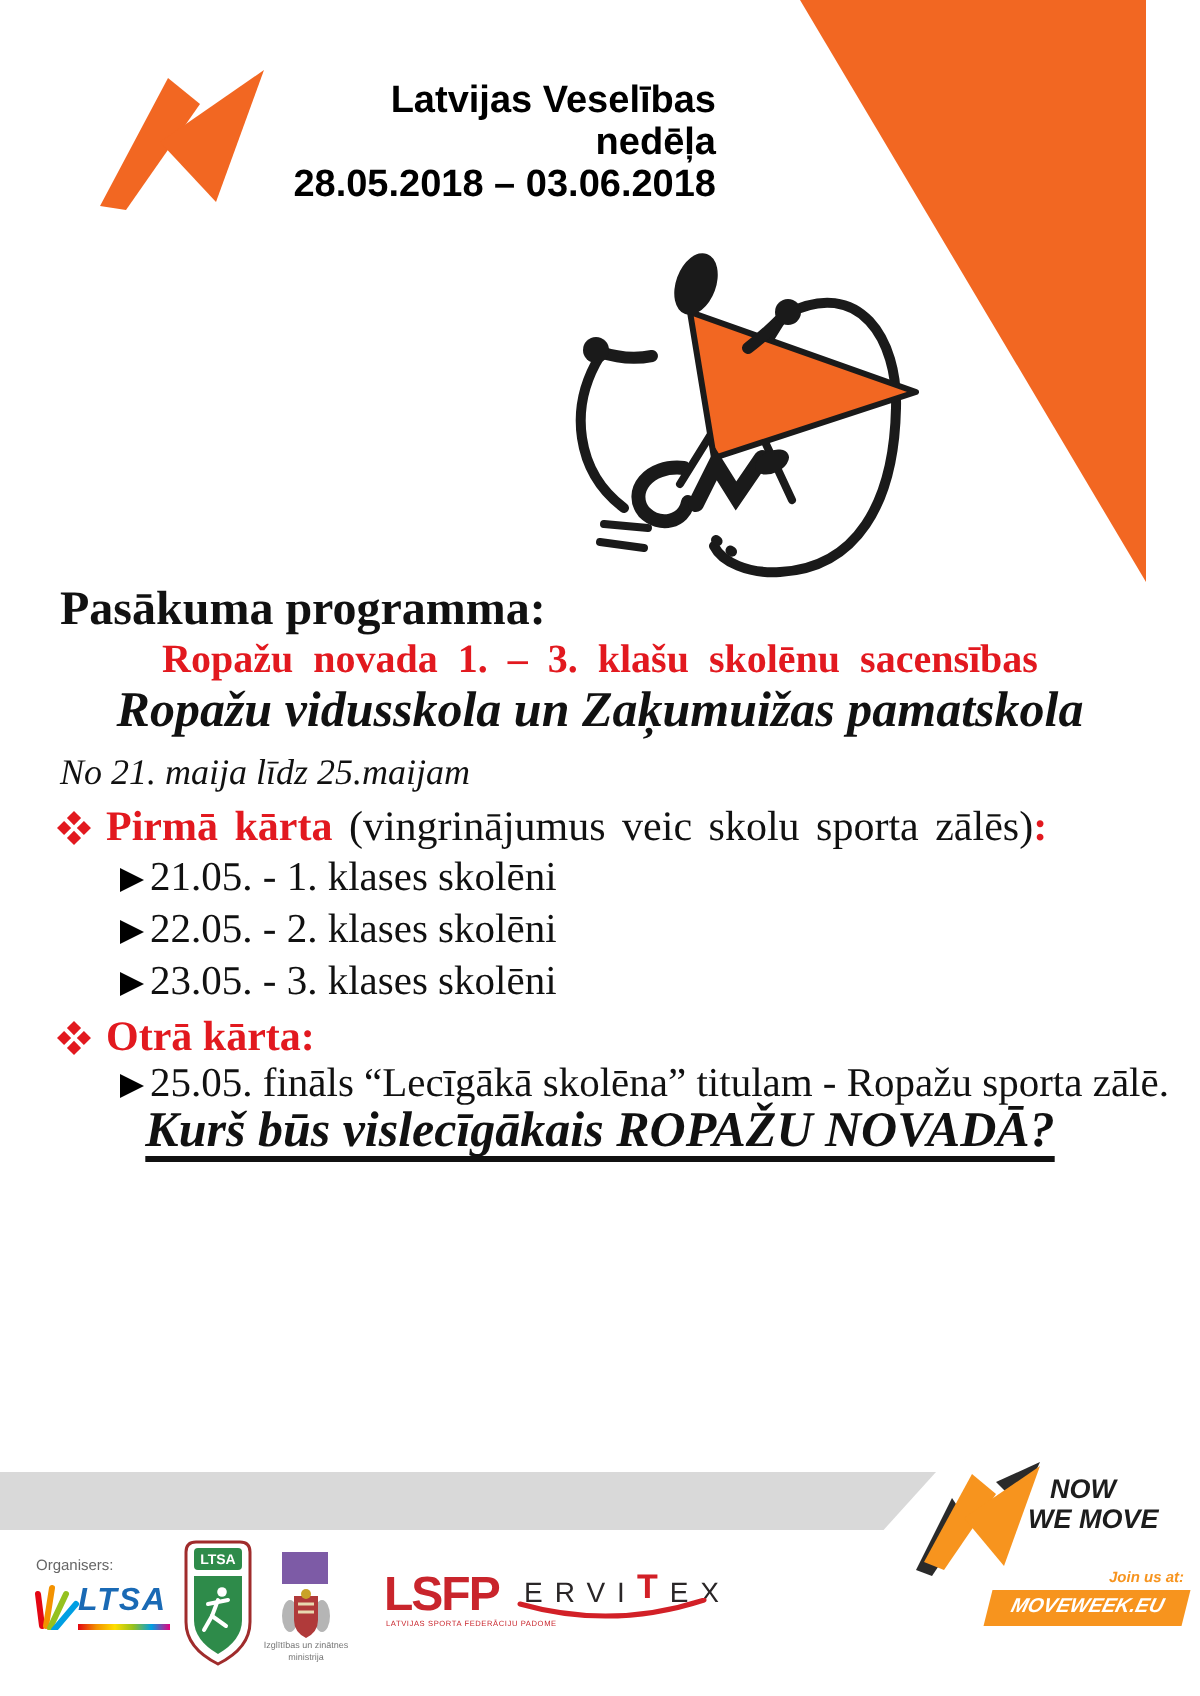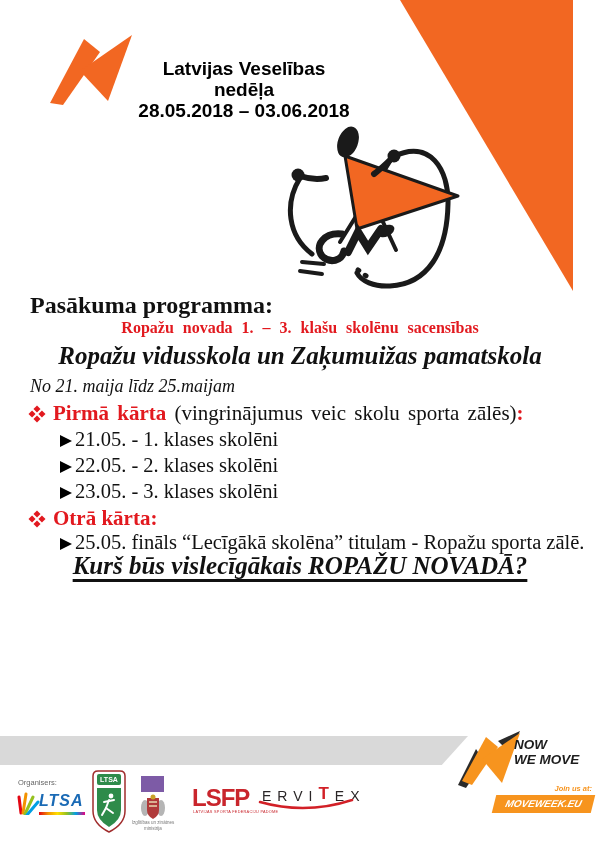--- a/index.html
+++ b/index.html
@@ -1,31 +1,31 @@
 <!DOCTYPE html>
 <html><head>
 <meta charset="utf-8">
 <style>
   html,body{margin:0;padding:0;background:#fff;}
   .page{position:relative;width:600px;height:848px;background:#fff;overflow:hidden;
         font-family:"Liberation Serif",serif;color:#111;}
   
   .hdr-logo{position:absolute;left:50px;top:33px;}
-  .hdr-text{position:absolute;left:130px;top:58px;width:228px;text-align:center;
+  .hdr-text{position:absolute;left:130px;top:40px;width:228px;text-align:right;
             font-family:"Liberation Sans",sans-serif;font-weight:bold;font-size:19px;
             line-height:21px;color:#000;}
   
   .corner-tri{position:absolute;left:400px;top:0;width:173px;height:291px;
               background:#f26722;clip-path:polygon(0 0,100% 0,100% 100%);}
   
   .figure-art{position:absolute;left:278px;top:112px;}
   
   .line{position:absolute;left:30px;width:545px;white-space:nowrap;}
   .t-heading{top:292px;font-size:24px;font-weight:bold;}
-  .t-subtitle{top:319px;width:540px;text-align:center;font-size:16px;font-weight:bold;
+  .t-subtitle{top:319px;width:540px;text-align:center;font-size:20px;font-weight:bold;
               color:#e2191f;word-spacing:5px;}
   .t-schools{top:342px;width:540px;text-align:center;font-size:25px;font-weight:bold;
              font-style:italic;}
   .t-daterange{top:376px;font-size:18px;font-style:italic;}
   .t-round{font-size:21px;}
   .t-round1{top:401px;word-spacing:3px;}
   .t-round2{top:506px;}
   .red-b{color:#e2191f;font-weight:bold;}
   .item{left:60px;font-size:20.5px;}
   .i1a{top:428px}.i1b{top:454px}.i1c{top:480px}.i2a{top:531px}
@@ -61,21 +61,21 @@
         color:#c9252c;letter-spacing:-1px;}
   .lsfp-sub{position:absolute;left:193px;top:810px;font-size:3.8px;color:#c9252c;
             letter-spacing:.3px;}
   .ervitex{position:absolute;left:262px;top:786px;font-size:14px;color:#2a2627;
            letter-spacing:6px;font-weight:500;}
   .erv-t{color:#d22027;font-size:17px;font-weight:bold;position:relative;top:-2px;}
   .erv-arc{position:absolute;left:258px;top:799px;}
   .nwm-logo{position:absolute;left:458px;top:731px;}
   .nwm-text{position:absolute;left:514px;top:737px;font-size:13.5px;font-weight:900;
             font-style:italic;line-height:15px;color:#1d1d1d;white-space:nowrap;}
-  .nwm-text .l1{}
+  .nwm-text .l1{margin-left:11px;}
   .join{position:absolute;left:514px;top:784px;width:78px;text-align:right;font-size:7.5px;
         font-weight:bold;font-style:italic;color:#f7941e;}
   .site{position:absolute;left:494px;top:795px;width:99px;height:18px;background:#f7941e;
         transform:skewX(-14deg);text-align:center;line-height:18px;font-size:10px;
         font-weight:900;font-style:italic;color:#fff;}
 </style>
 </head>
 <body>
 
 <div class="page">

